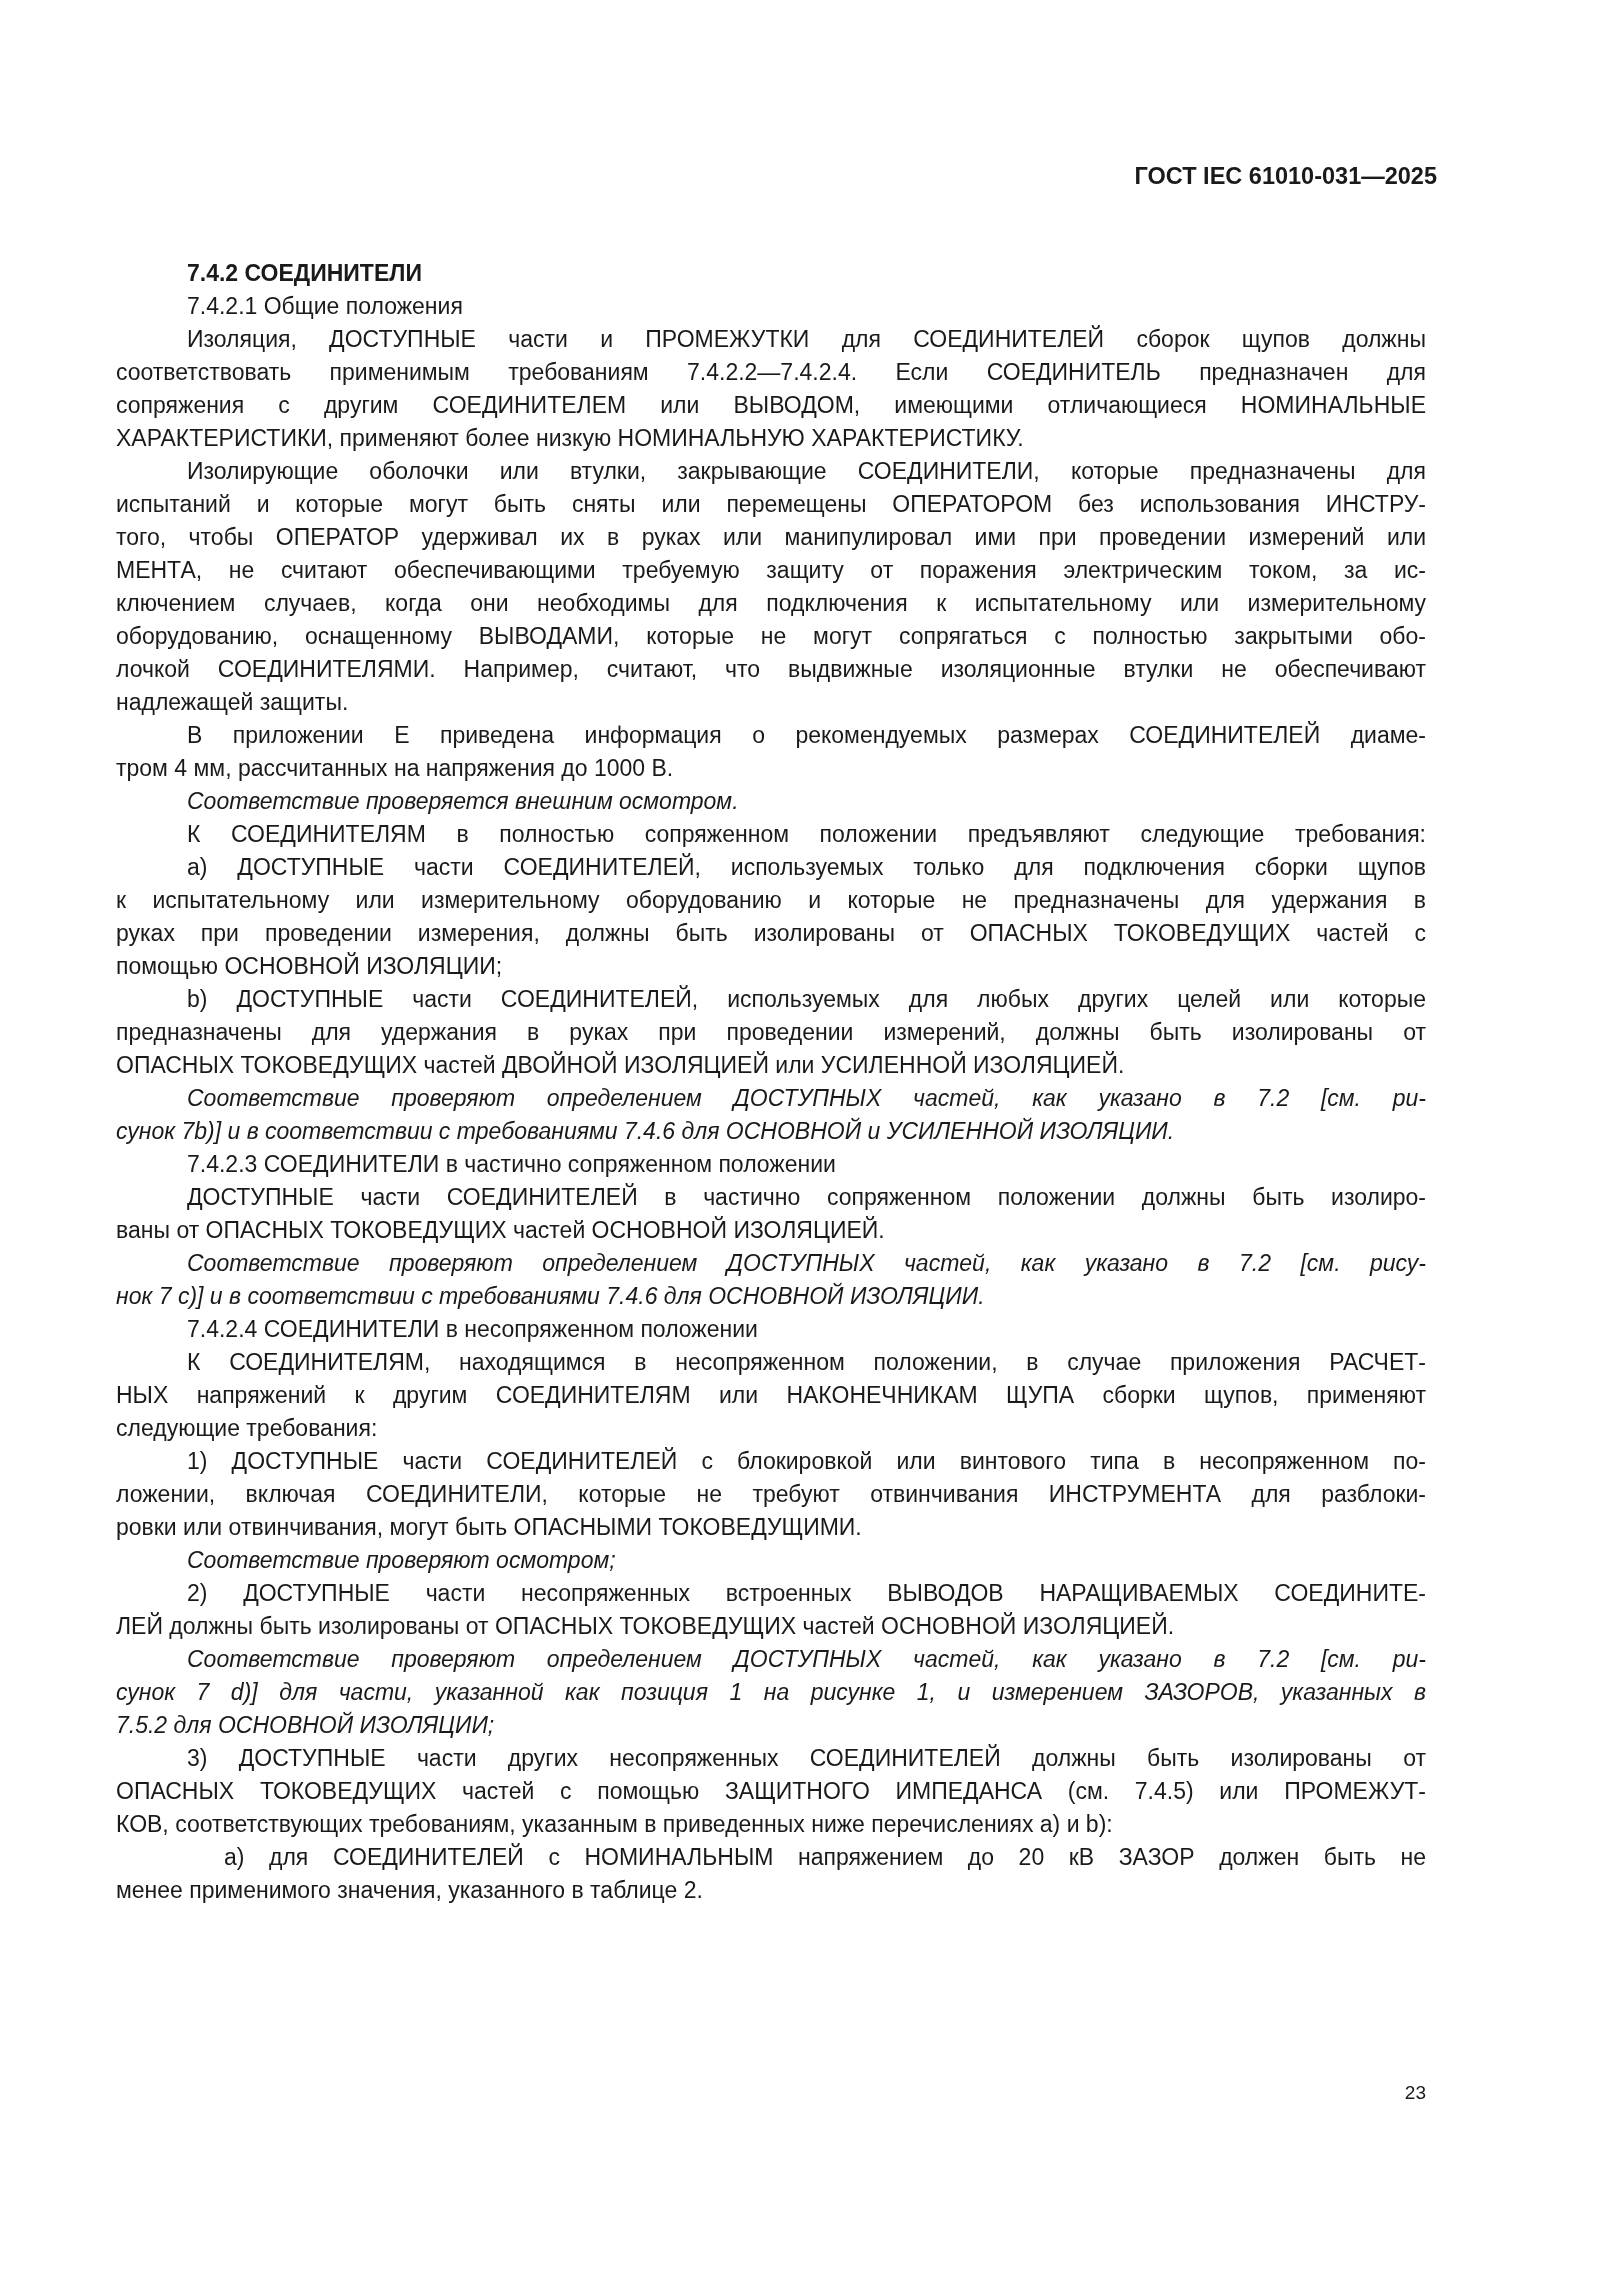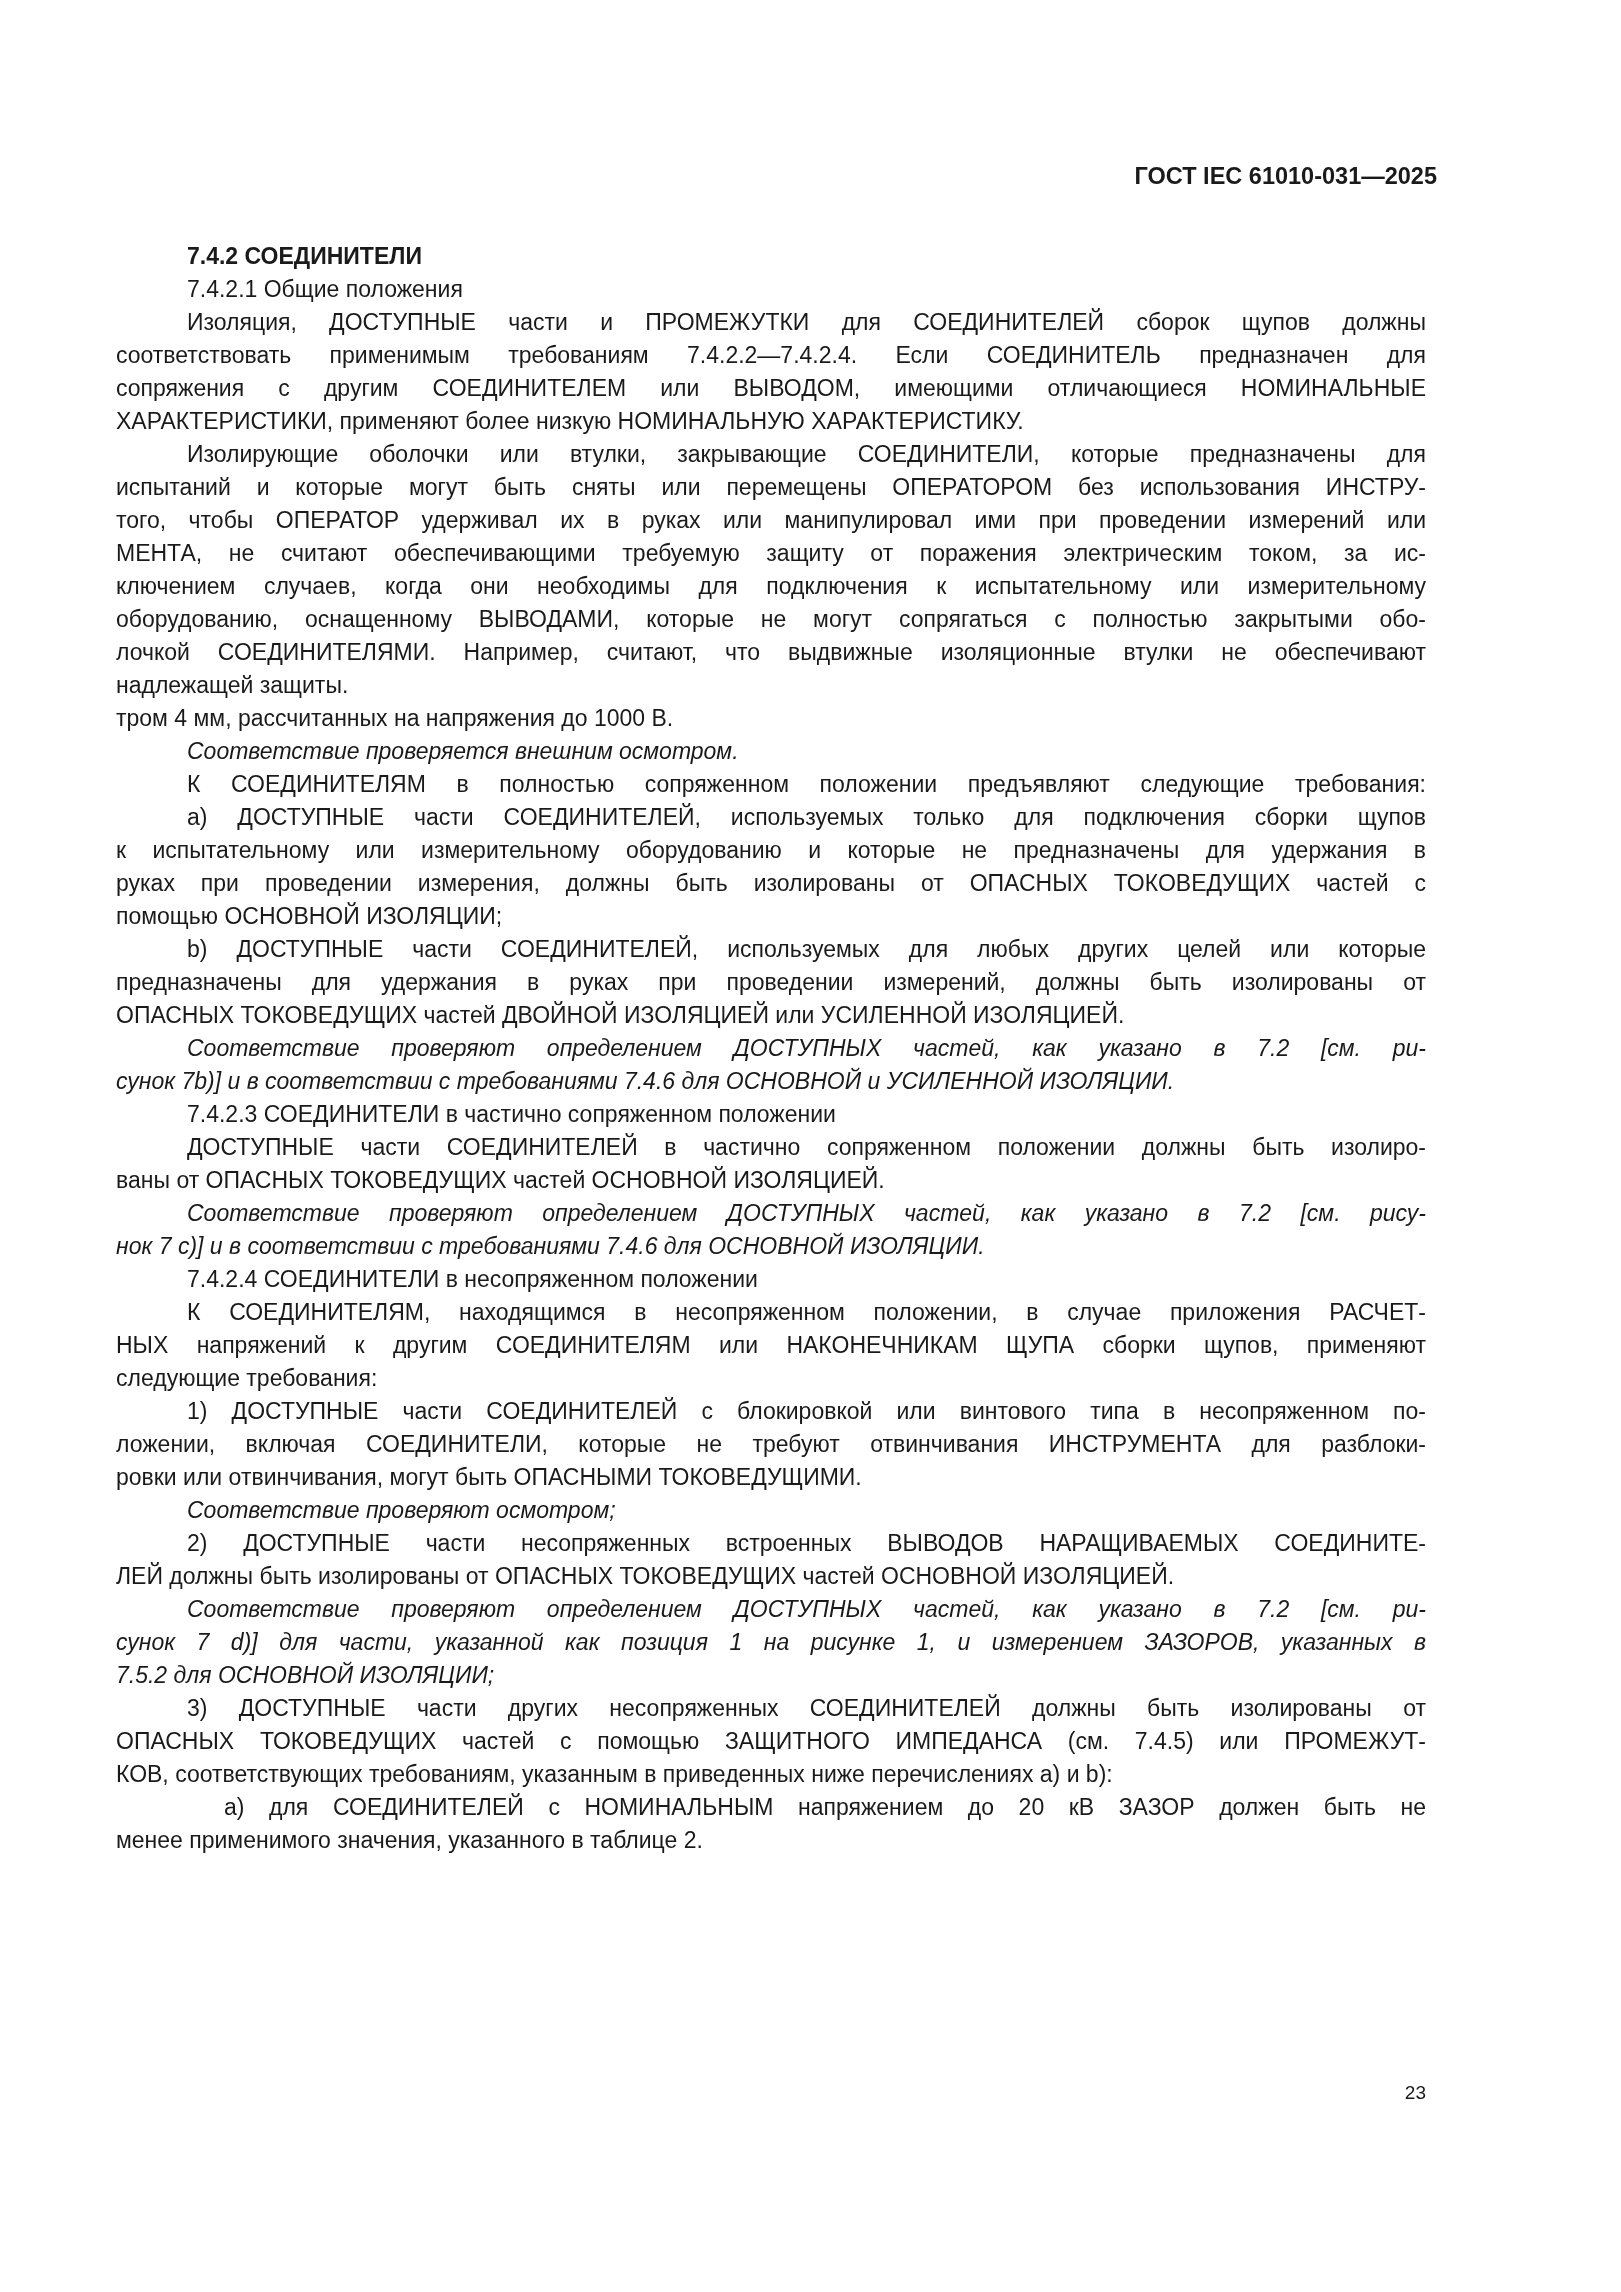--- a/index.html
+++ b/index.html
@@ -4,21 +4,21 @@
 <style>
   html, body { margin: 0; padding: 0; background: #ffffff; }
   body { width: 1621px; height: 2293px; position: relative; overflow: hidden; }
   .page { position: absolute; left: 0; top: 0; width: 1621px; height: 2293px; background: #ffffff; margin-top: 15px; }
   .doc-header {
     position: absolute; top: 148px; right: 184px;
     font-family: "Liberation Sans", sans-serif; font-weight: bold;
     font-size: 23.5px; color: #1a1a1a; white-space: nowrap;
   }
   .body {
-    position: absolute; left: 116px; top: 225px; width: 1310px;
+    position: absolute; left: 116px; top: 242px; width: 1310px;
     font-family: "Liberation Sans", sans-serif; font-size: 23px; color: #1a1a1a;
   }
   .ln {
     display: block; height: 33px; line-height: 33px;
     white-space: nowrap; overflow: visible;
     text-align: justify; text-align-last: justify;
   }
   .ln.last { text-align: left; text-align-last: left; }
   .ln.ind { padding-left: 71px; }
   .ln.ind2 { padding-left: 108px; }
@@ -42,20 +42,21 @@
       <span class="ln">сопряжения с другим СОЕДИНИТЕЛЕМ или ВЫВОДОМ, имеющими отличающиеся НОМИНАЛЬНЫЕ</span>
       <span class="ln last">ХАРАКТЕРИСТИКИ, применяют более низкую НОМИНАЛЬНУЮ ХАРАКТЕРИСТИКУ.</span>
       <span class="ln ind">Изолирующие оболочки или втулки, закрывающие СОЕДИНИТЕЛИ, которые предназначены для</span>
       <span class="ln">испытаний и которые могут быть сняты или перемещены ОПЕРАТОРОМ без использования ИНСТРУ-</span>
       <span class="ln">того, чтобы ОПЕРАТОР удерживал их в руках или манипулировал ими при проведении измерений или</span>
       <span class="ln">МЕНТА, не считают обеспечивающими требуемую защиту от поражения электрическим током, за ис-</span>
       <span class="ln">ключением случаев, когда они необходимы для подключения к испытательному или измерительному</span>
       <span class="ln">оборудованию, оснащенному ВЫВОДАМИ, которые не могут сопрягаться с полностью закрытыми обо-</span>
       <span class="ln">лочкой СОЕДИНИТЕЛЯМИ. Например, считают, что выдвижные изоляционные втулки не обеспечивают</span>
       <span class="ln last">надлежащей защиты.</span>
+      <span class="ln ind">В приложении Е приведена информация о рекомендуемых размерах СОЕДИНИТЕЛЕЙ диаме-</span>
       <span class="ln last">тром 4 мм, рассчитанных на напряжения до 1000 В.</span>
       <span class="ln ind i last">Соответствие проверяется внешним осмотром.</span>
       <span class="ln ind">К СОЕДИНИТЕЛЯМ в полностью сопряженном положении предъявляют следующие требования:</span>
       <span class="ln ind">а) ДОСТУПНЫЕ части СОЕДИНИТЕЛЕЙ, используемых только для подключения сборки щупов</span>
       <span class="ln">к испытательному или измерительному оборудованию и которые не предназначены для удержания в</span>
       <span class="ln">руках при проведении измерения, должны быть изолированы от ОПАСНЫХ ТОКОВЕДУЩИХ частей с</span>
       <span class="ln last">помощью ОСНОВНОЙ ИЗОЛЯЦИИ;</span>
       <span class="ln ind">b) ДОСТУПНЫЕ части СОЕДИНИТЕЛЕЙ, используемых для любых других целей или которые</span>
       <span class="ln">предназначены для удержания в руках при проведении измерений, должны быть изолированы от</span>
       <span class="ln last">ОПАСНЫХ ТОКОВЕДУЩИХ частей ДВОЙНОЙ ИЗОЛЯЦИЕЙ или УСИЛЕННОЙ ИЗОЛЯЦИЕЙ.</span>

